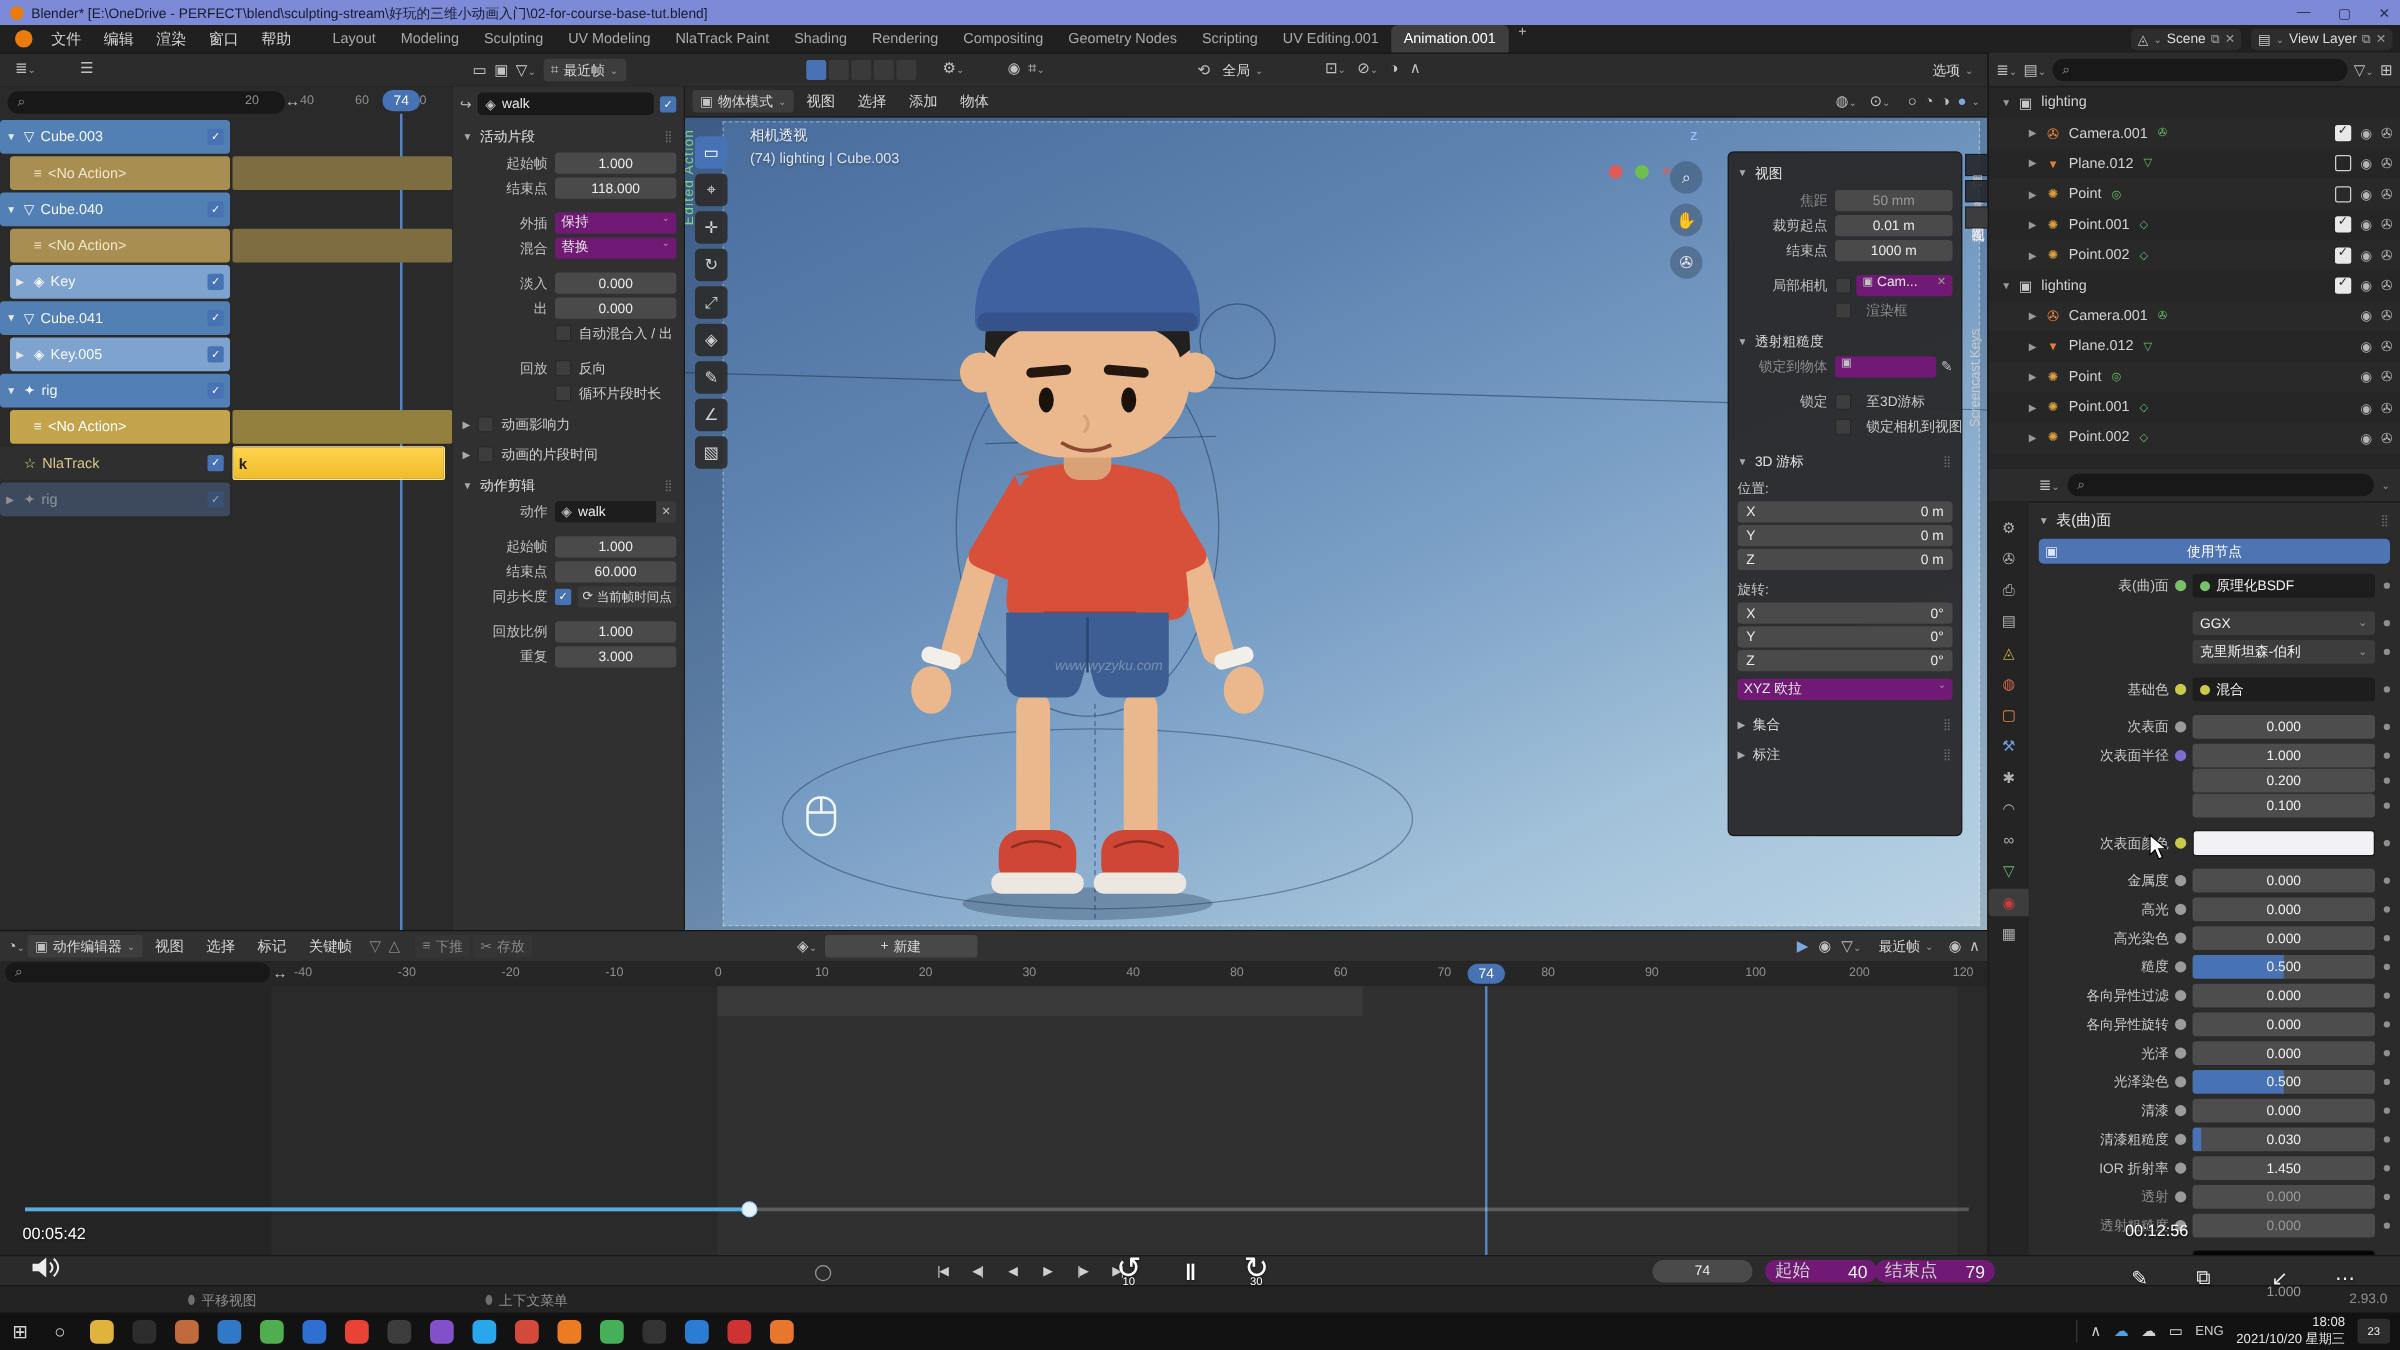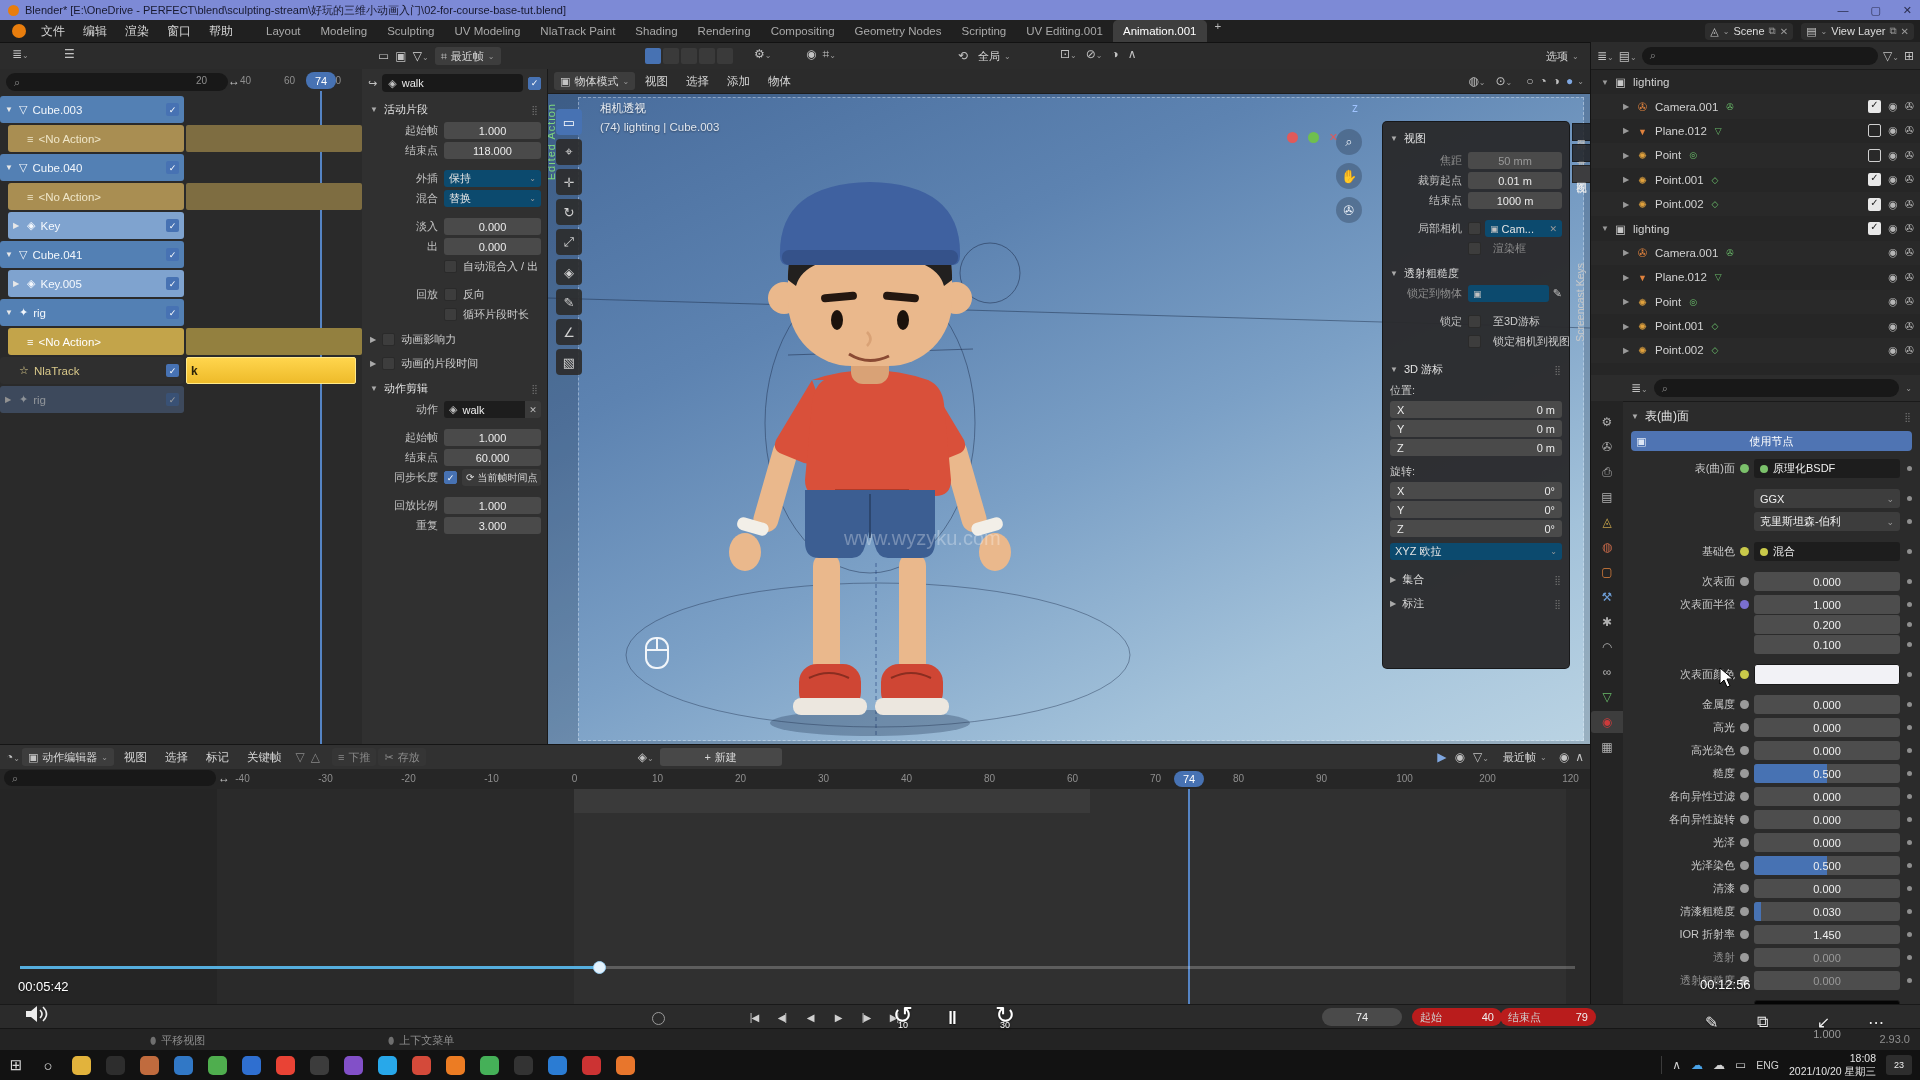--- a/index.html
+++ b/index.html
@@ -72,21 +72,21 @@
           box-sizing:border-box;padding:5px 6px;font-size:11px;overflow:hidden}
   .sp-name{display:flex;align-items:center;gap:5px;margin-bottom:4px}
   .sp-name .nfld{flex:1;height:18px;background:#191919;border-radius:4px;display:flex;align-items:center;gap:5px;padding:0 6px;color:#e8e8e8}
   .sech{display:flex;align-items:center;gap:6px;color:#e2e2e2;margin:10px 2px 5px;font-size:11px}
   .sech .tri{font-size:8px;color:#aaa}
   .prow{display:flex;align-items:center;margin-top:3px}
   .prow[data-gap="1"]{margin-top:11px}
   .plabel{width:70px;text-align:right;padding-right:6px;color:#c0c0c0;flex:none;white-space:nowrap}
   .pctl{flex:1;height:17px;position:relative}
   .fld{height:17px;background:#4a4a4a;border-radius:3px;display:flex;align-items:center;justify-content:center;color:#ececec}
-  .drop{height:17px;background:#0c4a6e;border-radius:3px;display:flex;align-items:center;padding:0 5px;color:#e4e4e4}
+  .drop{height:17px;background:#701a75;border-radius:3px;display:flex;padding:0 5px;color:#e4e4e4}
   .drop .chev{margin-left:auto}
   .ckb{width:13px;height:13px;border-radius:2px;background:#3d3d3d;border:1px solid #2a2a2a;box-sizing:border-box;flex:none;
        color:#fff;font-size:9px;display:flex;align-items:center;justify-content:center}
   .ckb[data-on="1"]{background:#4772b3;border-color:#4772b3}
   .cklabel{margin-left:6px;color:#cccccc;white-space:nowrap;overflow:hidden}
   .prow[data-type="check"] .pctl{display:flex;align-items:center;background:none}
   .actfld{height:17px;background:#1d1d1d;border-radius:3px 0 0 3px;display:flex;align-items:center;gap:5px;padding:0 5px;flex:1;color:#eee}
   .actx{width:16px;height:17px;background:#3a3a3a;border-radius:0 3px 3px 0;display:flex;align-items:center;justify-content:center;color:#bbb;font-size:9px}
   .syncbtn{flex:1;height:17px;background:#3a3a3a;border-radius:3px;margin-left:5px;display:flex;align-items:center;gap:3px;
            padding:0 4px;font-size:10px;color:#d8d8d8;white-space:nowrap;overflow:hidden}
@@ -96,21 +96,21 @@
   .vp{left:548px;top:69px;width:1042px;height:675px;overflow:hidden}
   .vph{position:absolute;left:0;top:0;right:0;height:24px;background:#2b2b2b;display:flex;align-items:center;
        padding:0 6px;gap:2px;z-index:6;border-bottom:1px solid #1d1d1d}
   .vph .vmenu{padding:0 8px;color:#d5d5d5;font-size:11.5px}
   .vpc{position:absolute;left:0;top:24px;right:0;bottom:0;
        background:linear-gradient(155deg,#486c9c 0%,#5d83b1 30%,#7ba0c6 55%,#a3c2da 80%,#bad3e3 100%)}
   .camframe{position:absolute;left:30px;top:4px;right:6px;bottom:3px;border:1px dashed rgba(235,240,248,.4);
             box-shadow:0 0 0 999px rgba(12,22,38,.18)}
   .vptext{position:absolute;left:52px;top:8px;color:#ecf0f5;font-size:11.5px;text-shadow:0 1px 2px rgba(0,0,0,.4);z-index:4}
   .vptext .l2{margin-top:5px;color:#dfe5ee}
-  .watermark{position:absolute;left:296px;top:434px;color:rgba(255,255,255,.30);font-size:20px;z-index:3;}
+  .watermark{position:absolute;left:296px;top:434px;color:rgba(255,255,255,.30);font-size:11px;z-index:3;font-style:italic}
   .vtools{position:absolute;left:8px;top:40px;z-index:6;display:flex;flex-direction:column;gap:4px}
   .tbtn{width:26px;height:26px;background:rgba(44,44,44,.92);border-radius:4px;display:flex;align-items:center;
         justify-content:center;color:#d0d0d0;font-size:13px}
   .tbtn[data-a="1"]{background:#4772b3;color:#fff}
   .ed-action{position:absolute;left:-3px;top:34px;writing-mode:vertical-rl;transform:rotate(180deg);
              color:#7ed67e;font-size:11px;letter-spacing:1px;z-index:7}
   .gizmos{position:absolute;right:228px;top:36px;z-index:5;display:flex;flex-direction:column;gap:8px;align-items:center;color:#e8eef6}
   .gzb{width:26px;height:26px;border-radius:50%;background:rgba(40,55,75,.35);display:flex;align-items:center;justify-content:center;font-size:13px}
   .navdots{position:absolute;right:252px;top:38px;z-index:5;display:flex;gap:10px;align-items:center}
   .ndot{width:11px;height:11px;border-radius:50%}
@@ -202,22 +202,22 @@
   .dcontent{position:absolute;left:0;top:44px;right:0;bottom:0;background:#2a2a2a}
   .chancol{position:absolute;left:0;top:0;bottom:0;width:217px;background:#252525}
   .band1{position:absolute;left:574px;width:992px;top:0;bottom:0;background:#303030}
   .band2{position:absolute;left:574px;width:516px;top:0;height:24px;background:#3a3a3a}
 
   
   .tlrow{left:0;top:1004px;width:1920px;height:24px;background:#2b2b2b;border-top:1px solid #191919}
   .transport{position:absolute;left:742px;top:2px;display:flex;gap:4px}
   .tbt{min-width:24px;height:20px;display:flex;align-items:center;justify-content:center;color:#cfcfcf;font-size:10px;letter-spacing:-1px}
   .autokey{position:absolute;left:652px;top:7px;width:11px;height:11px;border-radius:50%;border:1.5px solid #9a9a9a}
-  .pairfld{position:absolute;top:3px;height:18px;background:#b91c1c;border-radius:9px;display:flex;align-items:center;
-           padding:0 8px;gap:6px;font-size:11px;color:#cfcfcf}
+  .pairfld{position:absolute;top:3px;height:18px;background:#701a75;border-radius:9px;display:flex;align-items:center;
+           padding:0 8px;gap:6px;font-size:14px;color:#cfcfcf}
   .framefld{position:absolute;left:1322px;top:3px;width:80px;height:18px;background:#4a4a4a;border-radius:9px;
             display:flex;align-items:center;justify-content:center;color:#f0f0f0;font-size:11px}
   .statusbar{left:0;top:1028px;width:1920px;height:22px;background:#232323;border-top:1px solid #161616;color:#8f8f8f;font-size:11px}
   .hint{position:absolute;top:4px;display:flex;gap:5px;align-items:center}
   .hint .hico{color:#6f6f6f;font-size:10px}
   .version{position:absolute;right:10px;top:4px;color:#8f8f8f}
 
   
   .taskbar{left:0;top:1050px;width:1920px;height:30px;background:#121212;display:flex;align-items:center}
   .tico{width:32px;height:30px;display:flex;align-items:center;justify-content:center;color:#d5d5d5;font-size:15px}

